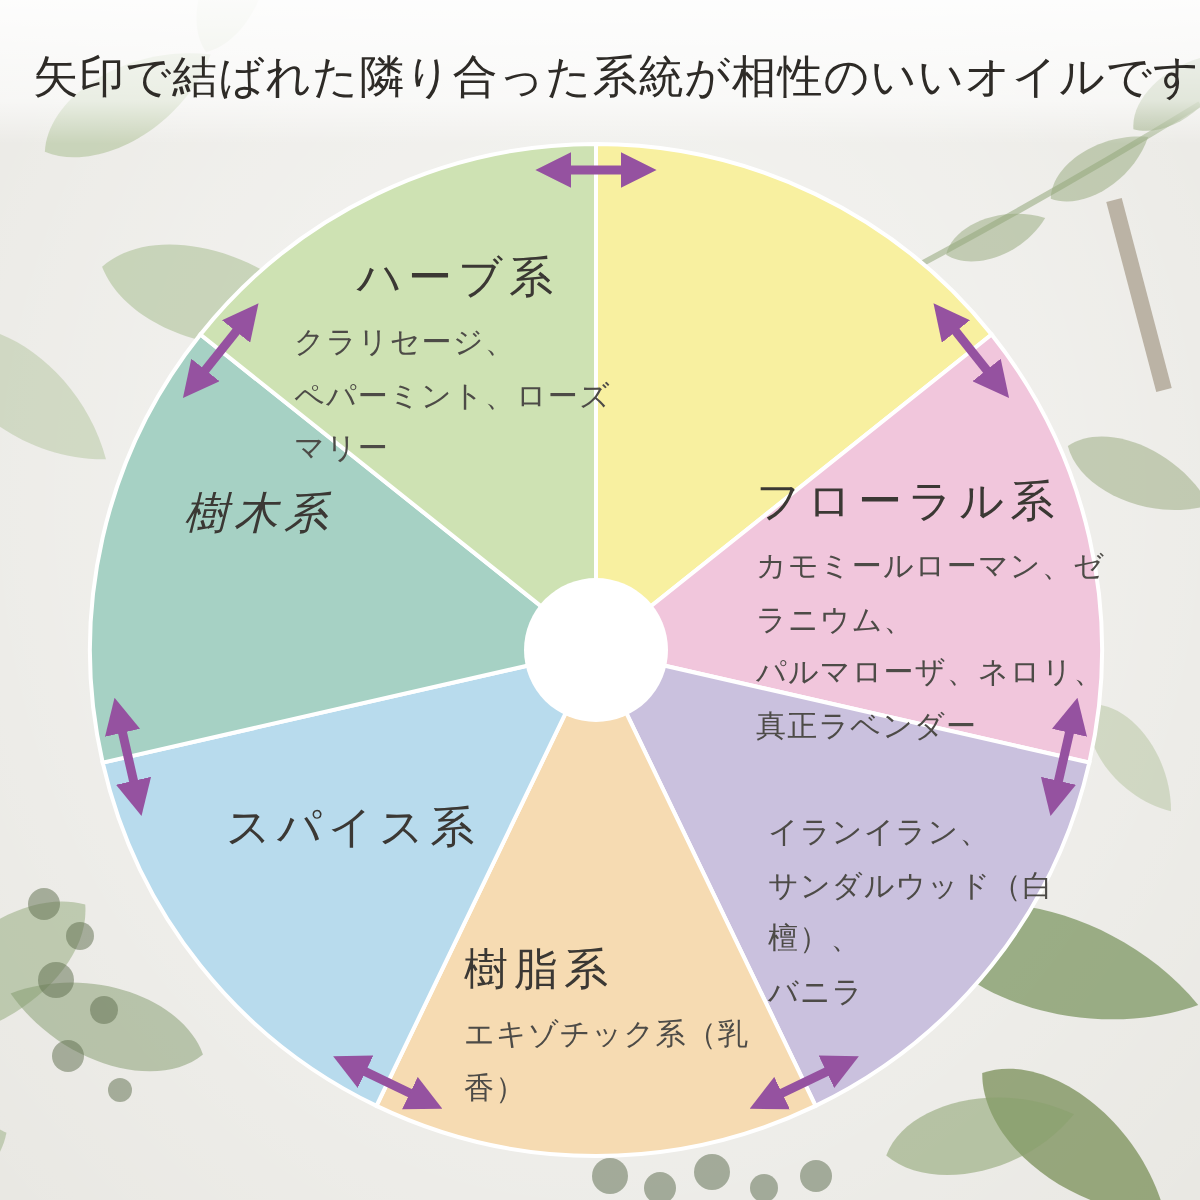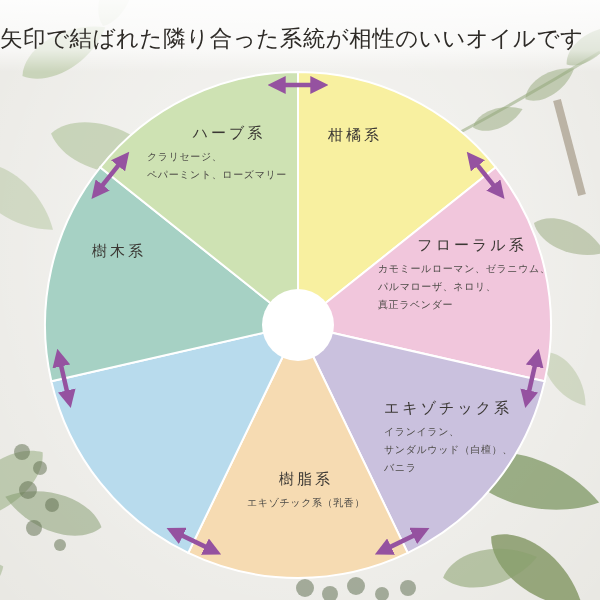--- a/index.html
+++ b/index.html
@@ -8,39 +8,39 @@
     background:#e9e8e3;
     font-family:"Liberation Sans","DejaVu Sans",sans-serif;
   }
   .wash{position:absolute;inset:0;
     background:radial-gradient(ellipse at 50% 42%, rgba(255,255,255,.55) 0%, rgba(255,255,255,.3) 55%, rgba(255,255,255,0) 100%);
   }
   #foliage{position:absolute;left:0;top:0;}
   .title-band{position:absolute;top:0;left:0;right:0;height:72px;
     background:linear-gradient(rgba(255,255,255,.9), rgba(255,255,255,.6) 70%, rgba(255,255,255,0));
   }
-  .title{position:absolute;top:23px;left:0;width:100%;text-align:left;
+  .title{position:absolute;top:23px;left:0;width:100%;text-align:right;
     font-family:"Liberation Serif","DejaVu Serif",serif;
     font-size:22.5px;color:#2e2b27;letter-spacing:.5px;font-weight:500;
   }
   #pie{position:absolute;left:0;top:0;}
   .label{position:absolute;}
   .name{font-family:"Liberation Serif","DejaVu Serif",serif;
-    font-size:15px;letter-spacing:3px;color:#3b3834;}
-  .oils{font-size:10px;line-height:1.78;letter-spacing:.6px;color:#4d4b47;
+    font-size:22px;letter-spacing:3px;color:#3b3834;}
+  .oils{font-size:15px;line-height:1.78;letter-spacing:.6px;color:#4d4b47;
     white-space:pre-line;margin-top:5px;}
   .lb-citrus{left:312px;top:126px;width:202px;}
   .lb-citrus .name{margin-left:16px;}
   .lb-floral{left:378px;top:236px;width:188px;}
-  .lb-floral .name{text-align:center;}
+  .lb-floral .name{}
   .lb-exotic{left:384px;top:399px;width:178px;}
-  .lb-resin{left:220px;top:470px;width:172px;text-align:center;}
+  .lb-resin{left:232px;top:470px;width:172px;}
   .lb-spice{left:113px;top:399px;width:165px;}
   .lb-wood{left:64px;top:242px;width:190px;}
-  .lb-wood .name{margin-left:28px;}
+  .lb-wood .name{margin-left:28px;font-style:italic;}
   .lb-herb{left:147px;top:124px;width:164px;}
   .lb-herb .name{text-align:center;}
 </style>
 </head>
 <body>
 
 <div class="wash"></div>
 
 <svg id="foliage" width="600" height="600" viewBox="0 0 600 600">
   <defs>
@@ -110,39 +110,38 @@
     <line x1="423.75535021787204" y1="530.8193185577592" x2="380.50884455855595" y2="551.6457380354019" stroke="#9552a0" stroke-width="4.5" marker-start="url(#ah)" marker-end="url(#ah)"></line>
     <line x1="215.491155441444" y1="551.6457380354019" x2="172.2446497821279" y2="530.8193185577592" stroke="#9552a0" stroke-width="4.5" marker-start="url(#ah)" marker-end="url(#ah)"></line>
     <line x1="69.35780349131389" y1="401.80329404187927" x2="58.67679866141079" y2="355.0067542571517" stroke="#9552a0" stroke-width="4.5" marker-start="url(#ah)" marker-end="url(#ah)"></line>
     <line x1="95.39668896306323" y1="194.1264031331367" x2="125.32419945228243" y2="156.59849197467128" stroke="#9552a0" stroke-width="4.5" marker-start="url(#ah)" marker-end="url(#ah)"></line>
   </svg>
 
 <div class="title-band"></div>
 <div class="title">矢印で結ばれた隣り合った系統が相性のいいオイルです</div>
 
 <div class="label lb-citrus">
-  <div class="name">柑橘系</div>
 </div>
 <div class="label lb-floral">
   <div class="name">フローラル系</div>
   <div class="oils">カモミールローマン、ゼラニウム、
 パルマローザ、ネロリ、
 真正ラベンダー</div>
 </div>
 <div class="label lb-exotic">
-  <div class="name">エキゾチック系</div>
   <div class="oils">イランイラン、
 サンダルウッド（白檀）、
 バニラ</div>
 </div>
 <div class="label lb-resin">
   <div class="name">樹脂系</div>
   <div class="oils">エキゾチック系（乳香）</div>
 </div>
 <div class="label lb-spice">
+  <div class="name">スパイス系</div>
 </div>
 <div class="label lb-wood">
   <div class="name">樹木系</div>
 </div>
 <div class="label lb-herb">
   <div class="name">ハーブ系</div>
   <div class="oils">クラリセージ、
 ペパーミント、ローズマリー</div>
 </div>
 

